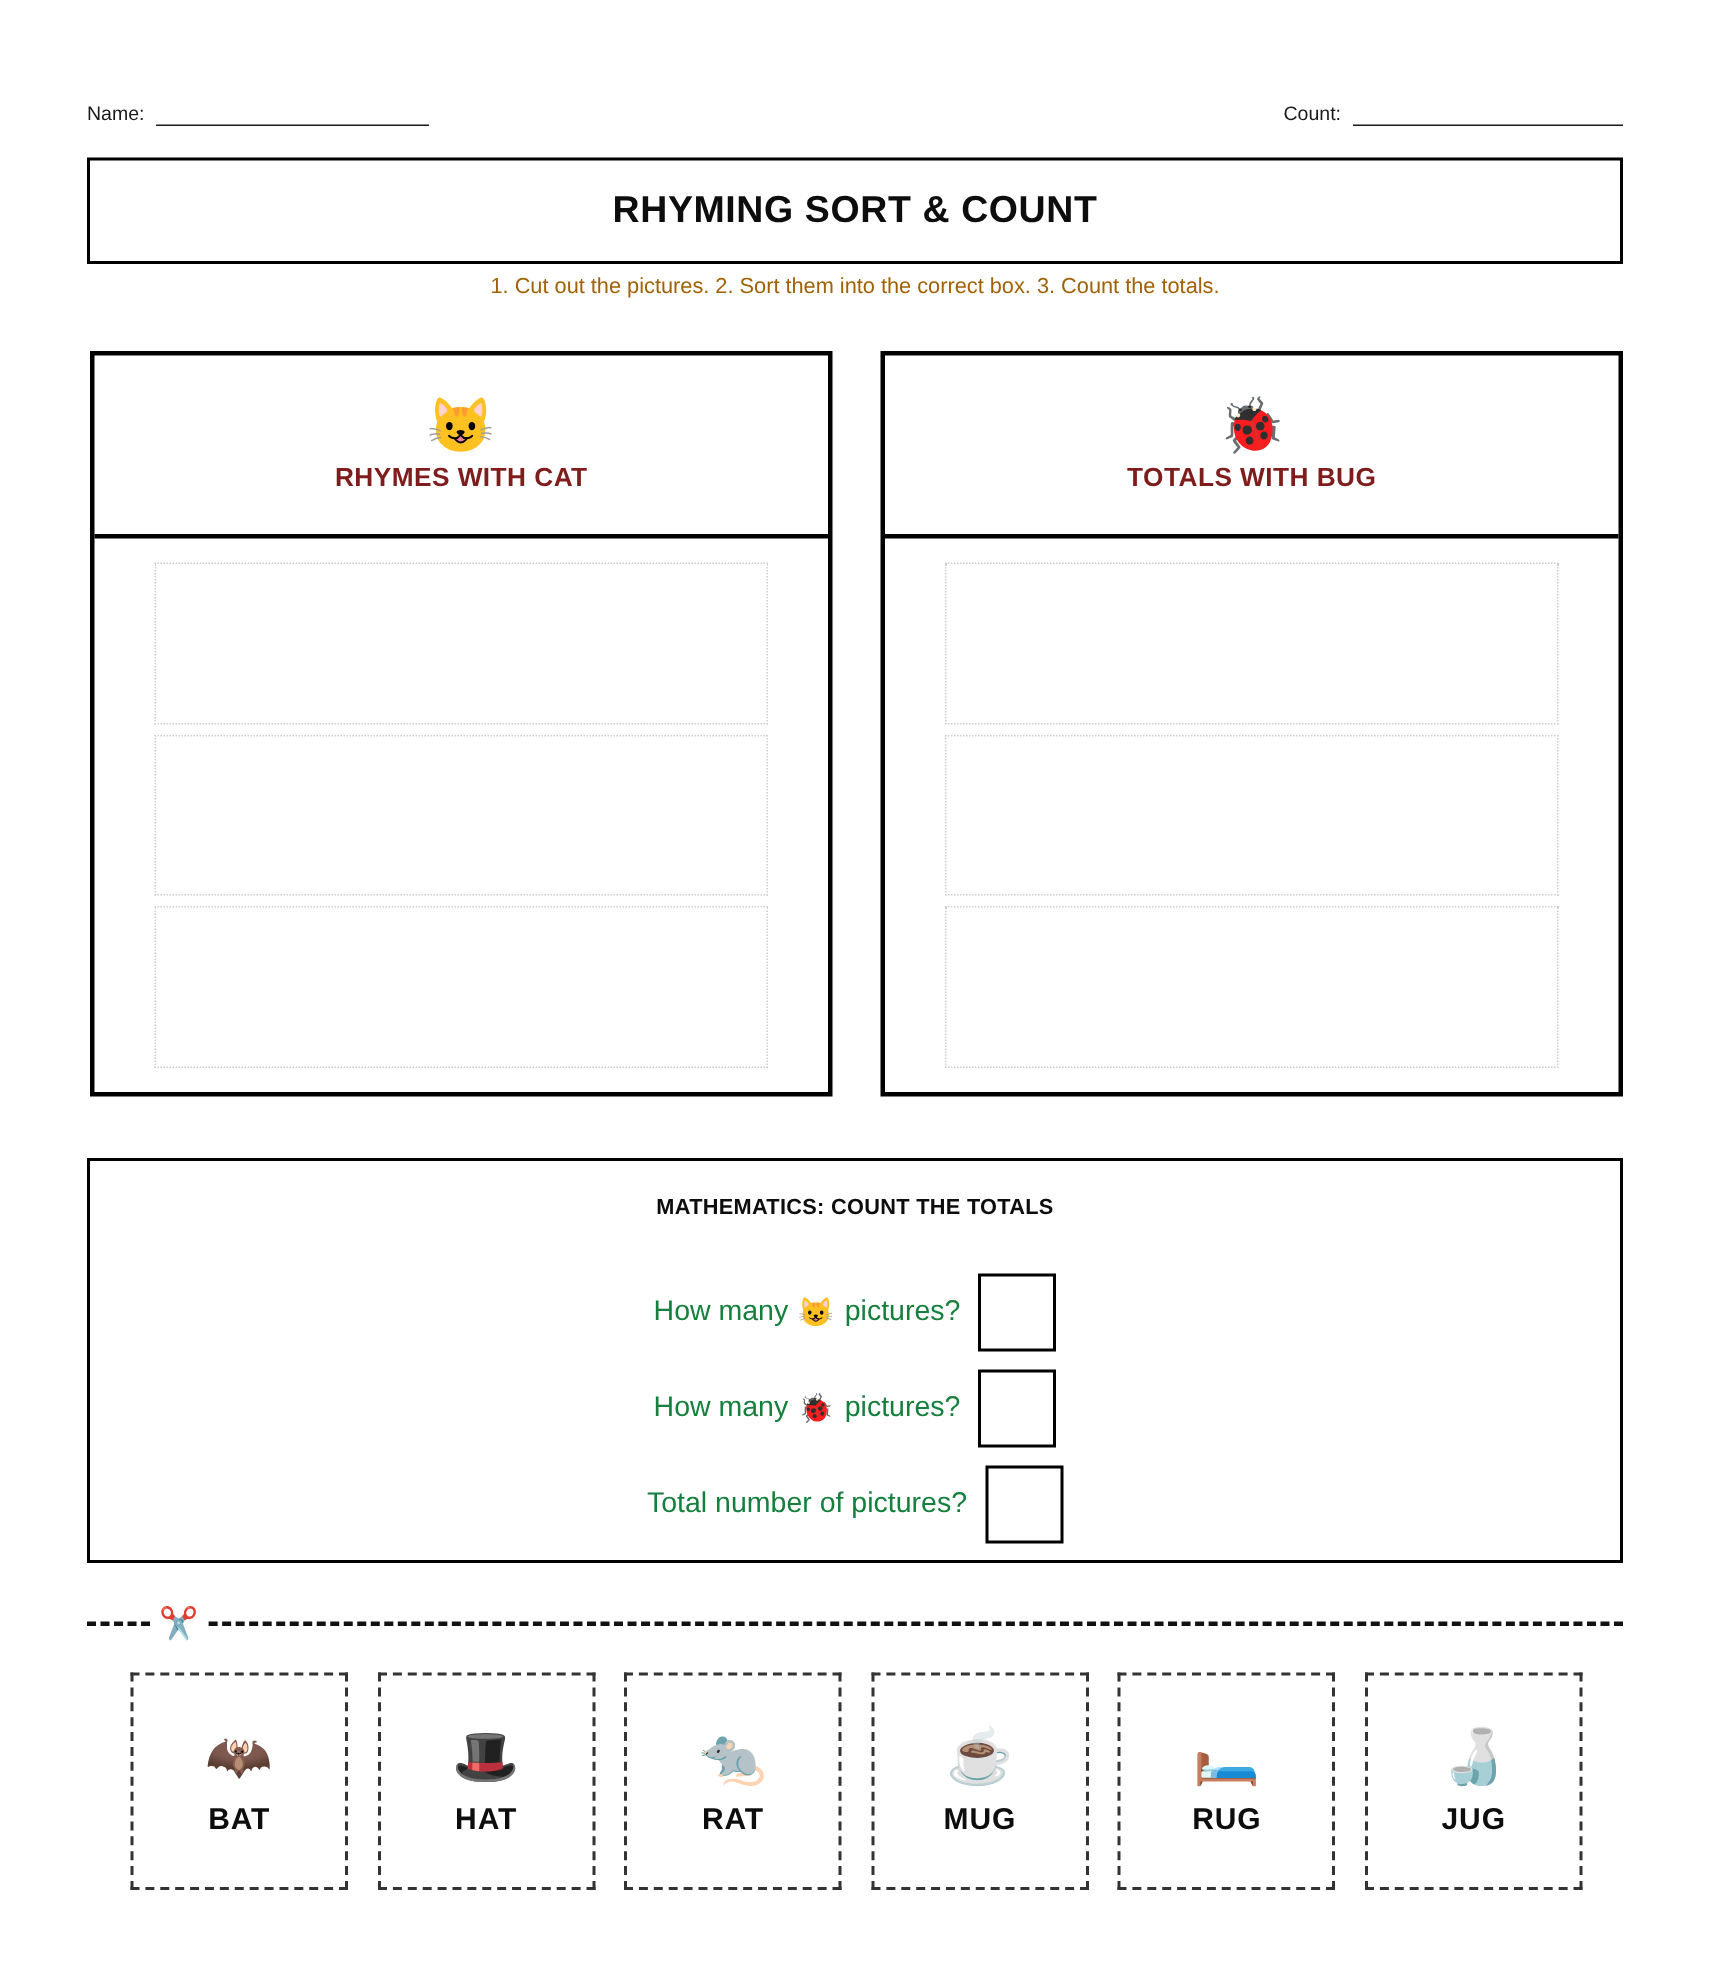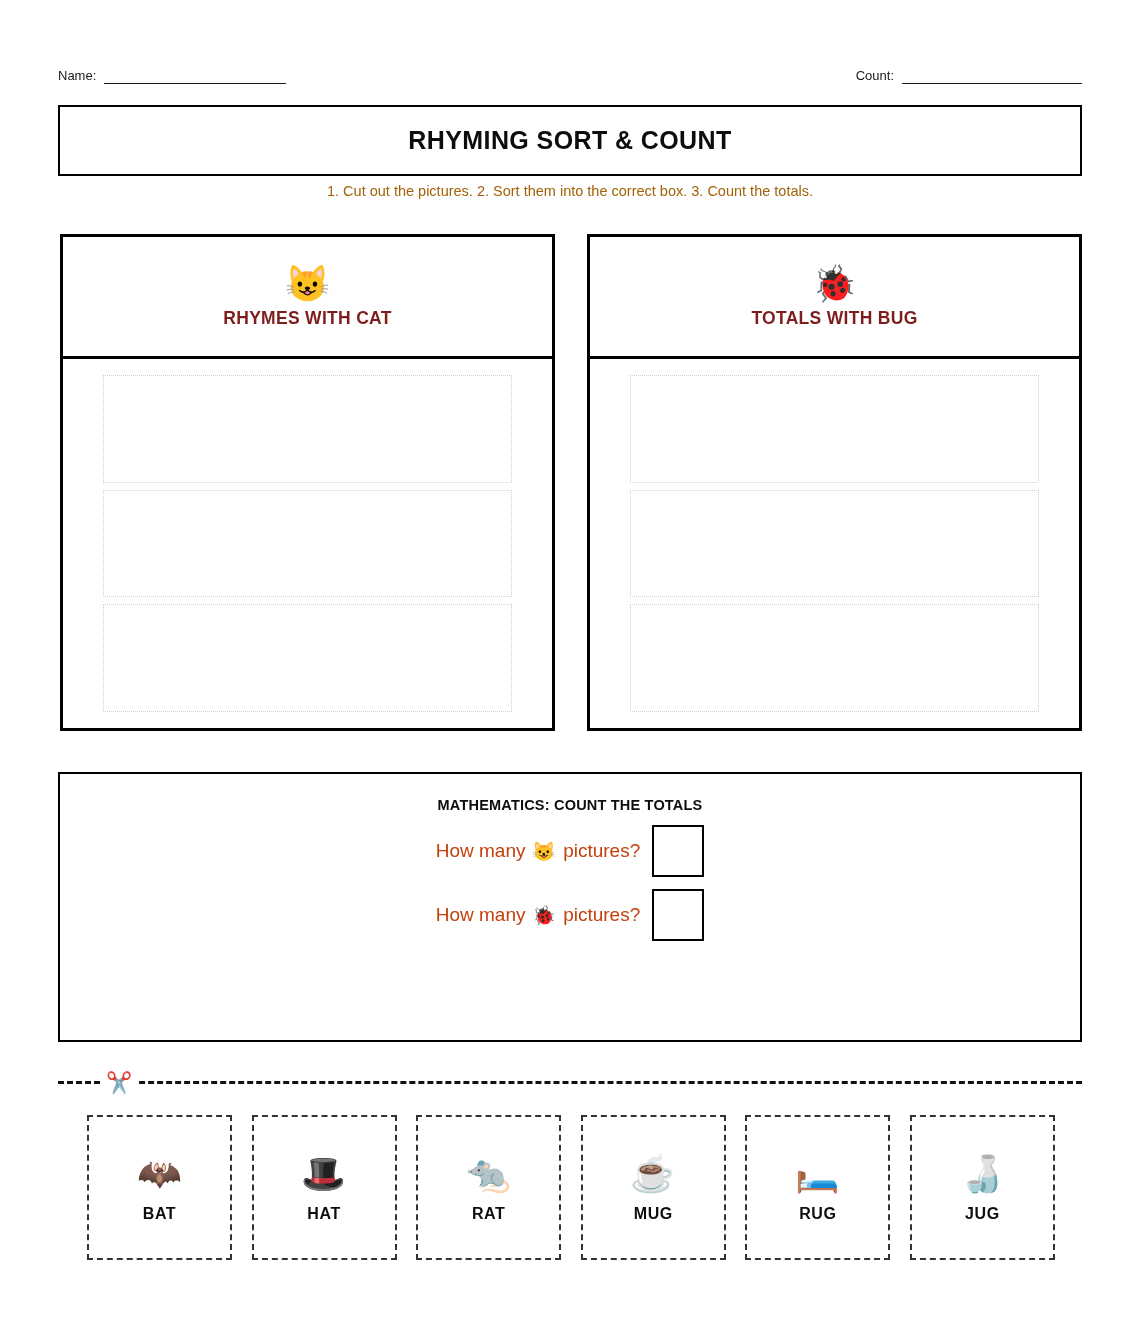--- a/index.html
+++ b/index.html
@@ -143,36 +143,36 @@
     border: 2.4px solid #000000;
     background: #ffffff;
     padding-top: 23px;
   }
   .math-title {
     text-align: center;
     font-size: 14.5px;
     font-weight: bold;
     letter-spacing: 0.2px;
     color: #0d0d0d;
-    margin-bottom: 12px;
+    margin-bottom: 36px;
   }
   .math-rows {
     display: flex;
     flex-direction: column;
     gap: 12px;
   }
   .math-row {
     display: flex;
     align-items: center;
     justify-content: center;
     gap: 12px;
   }
   .math-q {
     font-size: 19px;
-    color: #c2410c;
+    color: #15803d;
     text-align: right;
     white-space: nowrap;
     display: flex;
     align-items: center;
     gap: 7px;
   }
   .math-q .inline-emoji {
     font-size: 19px;
     line-height: 1;
   }
@@ -236,21 +236,21 @@
     gap: 10px;
   }
   .card-emoji {
     font-size: 36px;
     line-height: 40px;
     height: 42px;
     display: flex;
     align-items: center;
   }
   .card-label {
-    font-size: 16px;
+    font-size: 20px;
     font-weight: bold;
     letter-spacing: 0.6px;
     color: #0d0d0d;
   }
 </style>
 </head>
 <body>
 
 <div class="namedate-row">
   <div class="field-group">
@@ -312,20 +312,26 @@
 
     <div class="math-row">
       <span class="math-q">
         <span>How many</span>
         <span class="inline-emoji">🐞</span>
         <span>pictures?</span>
       </span>
       <span class="answer-box"></span>
     </div>
 
+    <div class="math-row">
+      <span class="math-q">
+        <span>Total number of pictures?</span>
+      </span>
+      <span class="answer-box"></span>
+    </div>
 
   </div>
 </div>
 
 <div class="cut-line-wrap">
   <div class="cut-dash"></div>
   <div class="scissors-badge">✂️</div>
 </div>
 
 <div class="cards-row">

